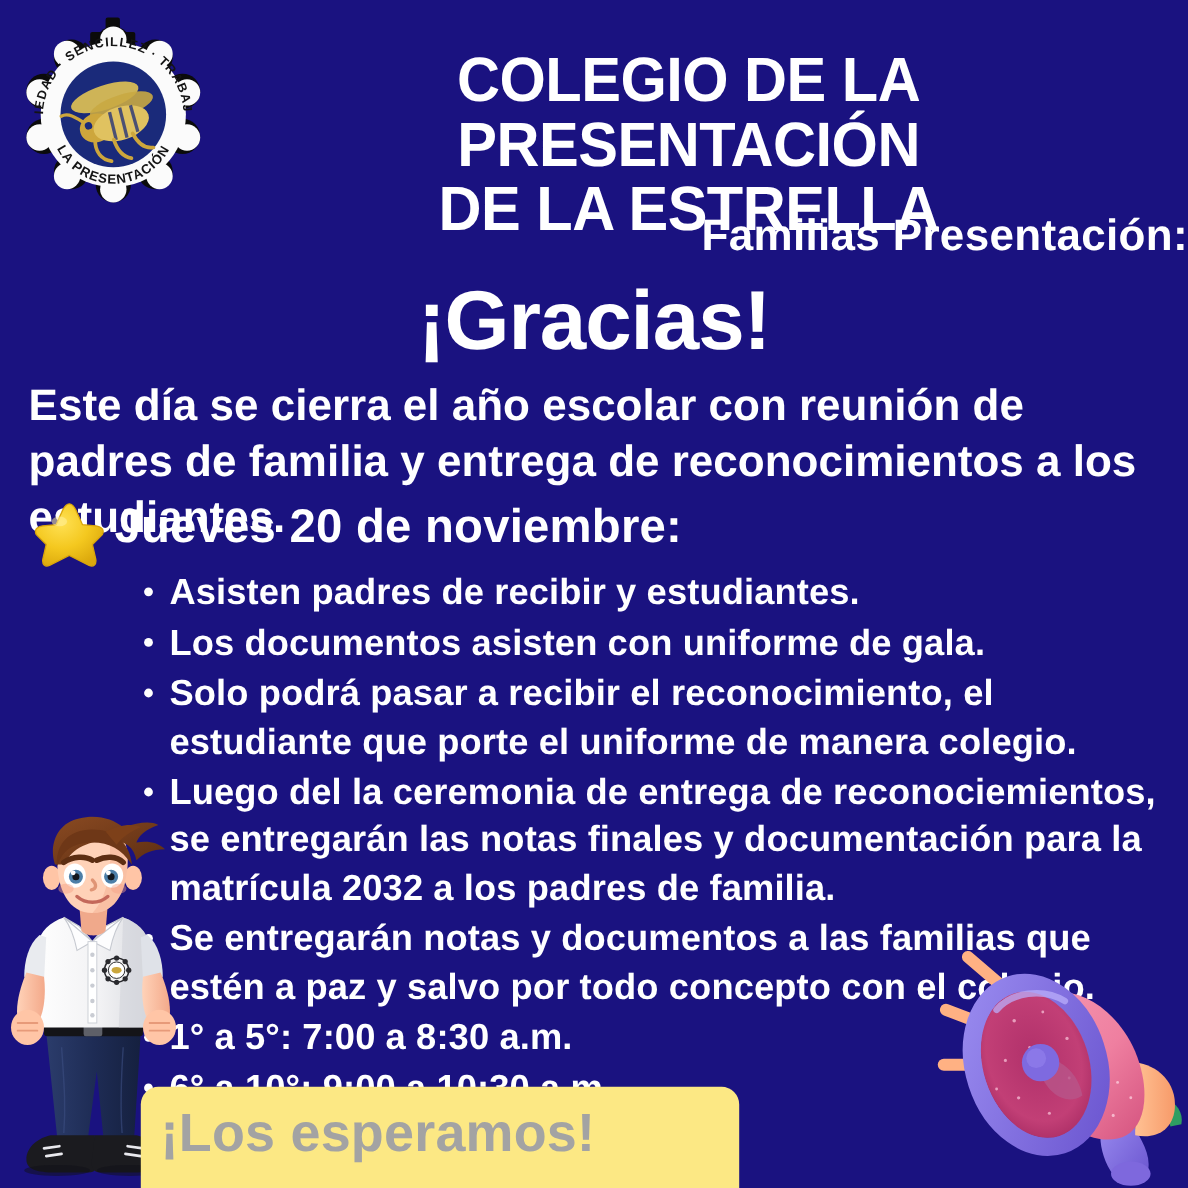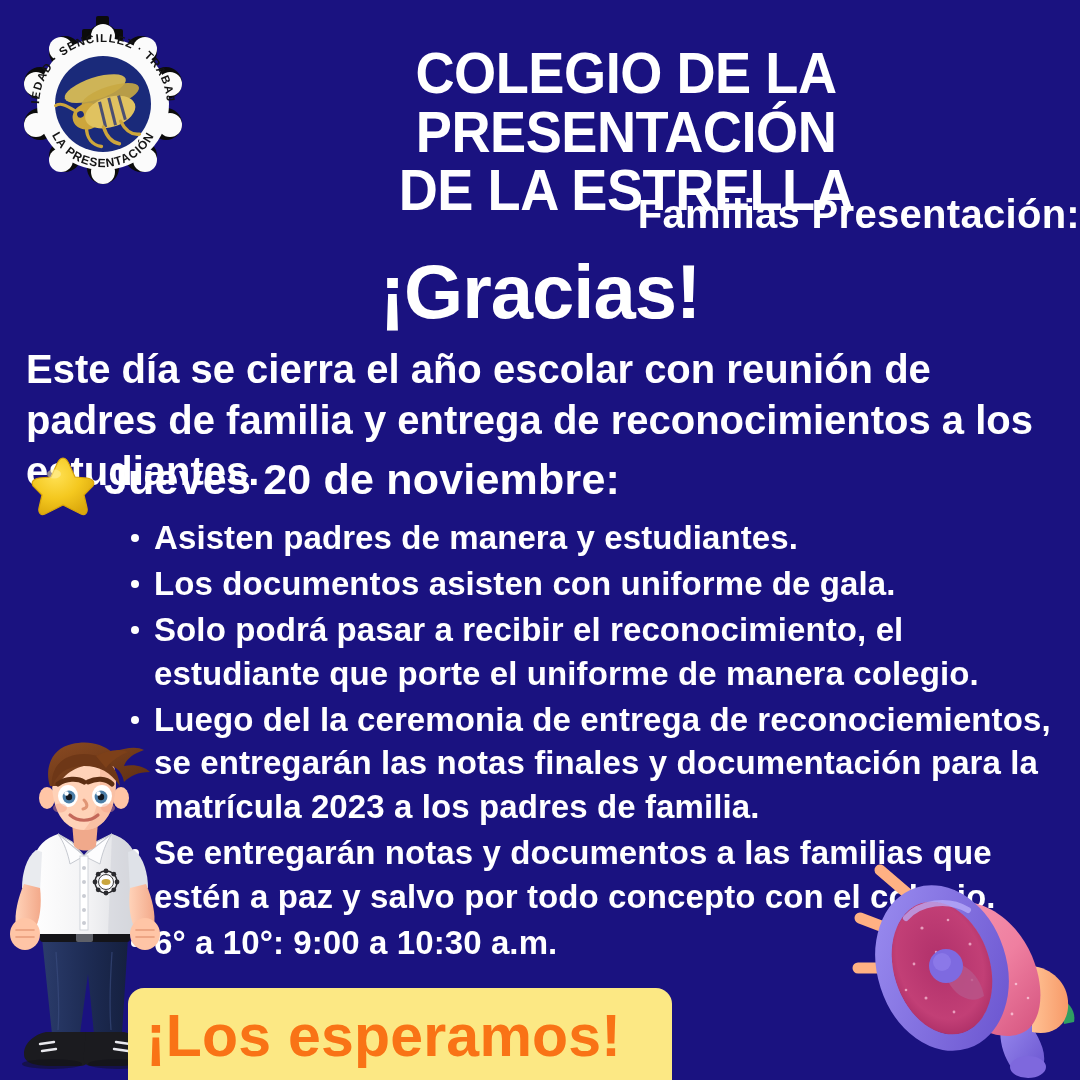--- a/index.html
+++ b/index.html
@@ -96,22 +96,22 @@
 
   
   .cta-box{
     position:absolute;left:128px;top:988px;
     width:544px;height:118px;
     background:#fce884;
     border-radius:16px;
   }
   .cta-text{
     position:absolute;left:146px;top:1002px;
-    color:#f97316;
-    font-size:59px;font-weight:bold;letter-spacing:0.2px;
+    color:#a3a3a3;
+    font-size:49px;font-weight:bold;letter-spacing:0.2px;
   }
 
   
   .student{position:absolute;left:-4px;top:742px;width:176px;height:338px;}
   .student svg{display:block;}
 
   
   .megaphone{position:absolute;left:836px;top:856px;width:244px;height:224px;}
   .megaphone svg{display:block;}
 </style>
@@ -212,25 +212,26 @@
           <stop offset="100%" stop-color="#dba80c"></stop>
         </radialGradient>
       </defs>
       <path d="M33 3 C36 3 38 6 40 11 L45 22 L57 23 C63 24 65 27 63 31 L54 40 L57 53 C58 58 55 61 51 59 L33 50 L15 59 C11 61 8 58 9 53 L12 40 L3 31 C1 27 3 24 9 23 L21 22 L26 11 C28 6 30 3 33 3 Z" fill="url(#starG)" stroke="#d9a40a" stroke-width="1.2"></path>
       <ellipse cx="24" cy="19" rx="7" ry="4.5" fill="#fff0a0" opacity="0.55"></ellipse>
     </svg>
     <span class="date-text">Jueves 20 de noviembre:</span>
   </div>
 
   <ul class="bullets">
-    <li>Asisten padres de manera y estudiantes.</li>
+    <li>Asisten padres de recibir y estudiantes.</li>
     <li>Los documentos asisten con uniforme de gala.</li>
     <li>Solo podrá pasar a recibir el reconocimiento, el estudiante que porte el uniforme de manera colegio.</li>
-    <li>Luego del la ceremonia de entrega de reconociemientos, se entregarán las notas finales y documentación para la matrícula 2023 a los padres de familia.</li>
+    <li>Luego del la ceremonia de entrega de reconociemientos, se entregarán las notas finales y documentación para la matrícula 2032 a los padres de familia.</li>
     <li>Se entregarán notas y documentos a las familias que estén a paz y salvo por todo concepto con el colegio.</li>
+    <li>1° a 5°: 7:00 a 8:30 a.m.</li>
     <li>6° a 10°: 9:00 a 10:30 a.m.</li>
   </ul>
 
   <div class="student">
     <svg viewBox="0 0 176 338" xmlns="http://www.w3.org/2000/svg" aria-label="student boy">
       <defs>
         <linearGradient id="skin" x1="0" y1="0" x2="1" y2="0">
           <stop offset="0%" stop-color="#ffd2b8"></stop>
             <stop offset="100%" stop-color="#f3a98a"></stop>
         </linearGradient>

